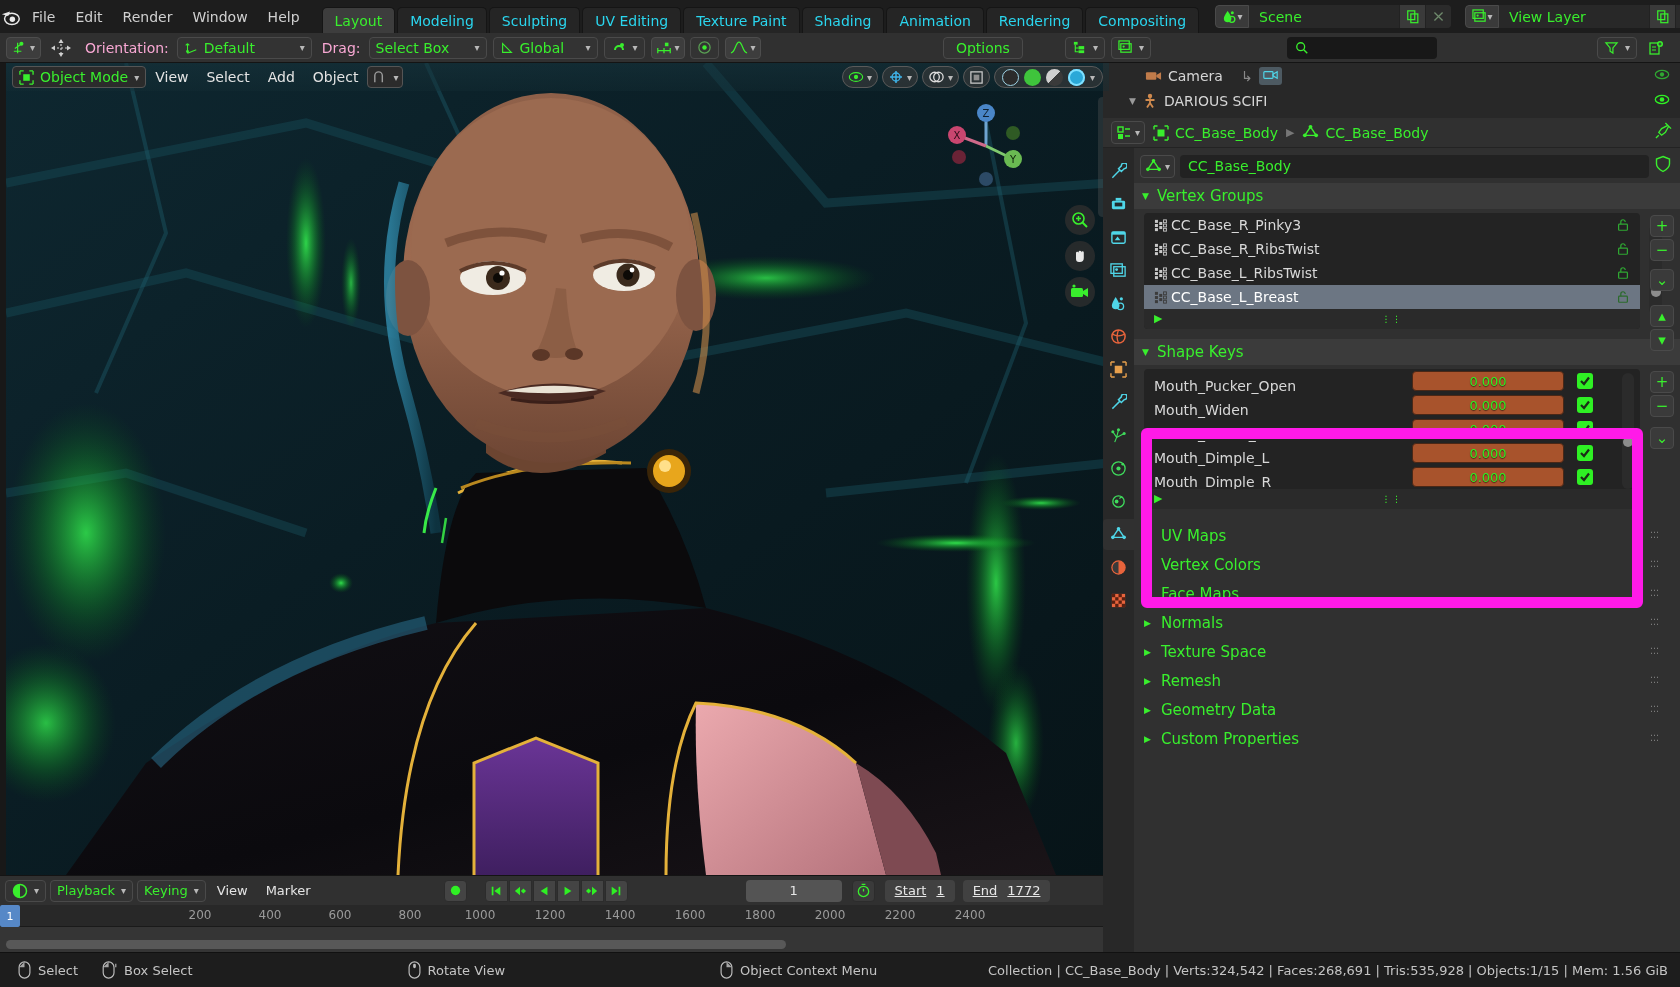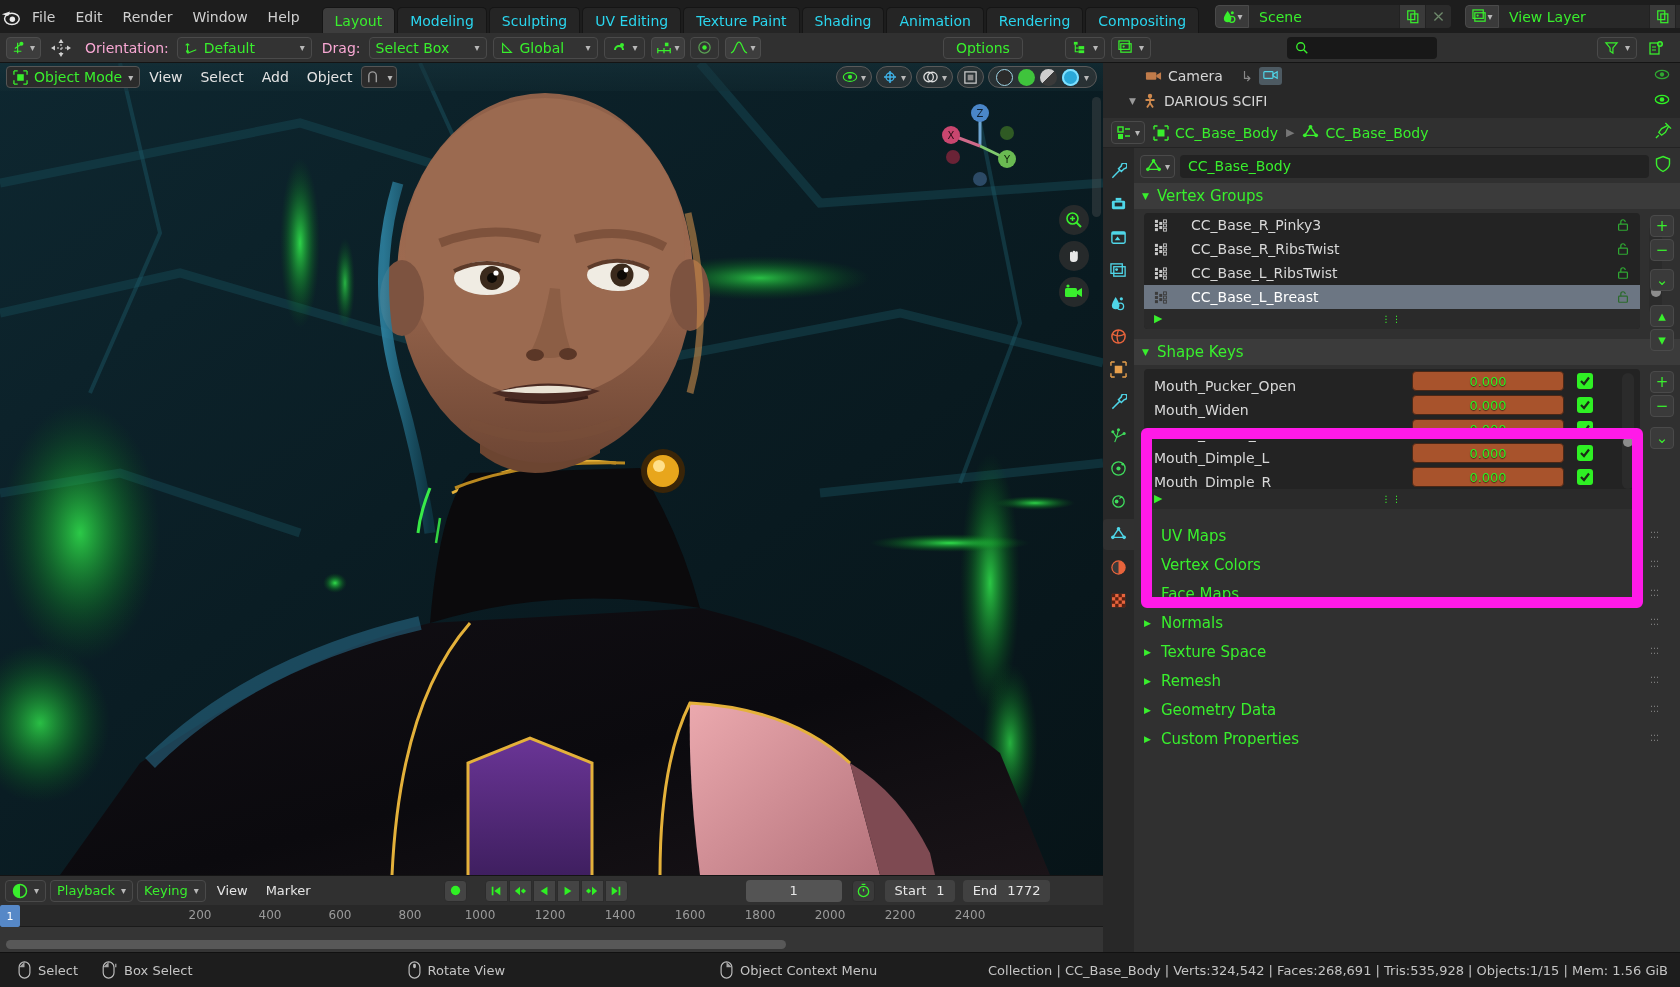--- a/index.html
+++ b/index.html
@@ -67,21 +67,21 @@
     border-radius: 4px; display: flex; align-items: center;
     padding: 0 6px; color: #39ef2d; font-size: 14px; gap: 6px; margin-right: 6px;
   }
   .chev { color: #b8b8b8; font-size: 10px; }
   .ts-plain { height: 22px; display: flex; align-items: center; padding: 0 12px;
     color: #39ef2d; font-size: 14px; border: 1px solid #4a4a4a; border-radius: 4px;
     background: #333; }
 
   
   .viewport {
-    position: absolute; left: 0; top: 63px; width: 1103px; height: 812px;
+    position: absolute; left: 6px; top: 63px; width: 1103px; height: 812px;
     overflow: hidden; background: #f0abfc;
   }
   .vp-header {
     position: absolute; left: 0; top: 0; width: 1103px; height: 28px;
     display: flex; align-items: center; padding: 0 6px; z-index: 20;
     background: linear-gradient(to bottom, rgba(24,52,60,0.55), rgba(20,45,52,0.35));
   }
   .mode-sel {
     height: 22px; background: #2b2b2b; border: 1px solid #555; border-radius: 4px;
     display: flex; align-items: center; padding: 0 6px; gap: 6px;
@@ -124,21 +124,21 @@
   }
   .pbtn:first-child { border-radius: 4px 0 0 4px; }
   .pbtn:last-child { border-radius: 0 4px 4px 0; }
   .frame-field {
     width: 96px; height: 22px; background: #545454; border-radius: 4px;
     display: flex; align-items: center; justify-content: center;
     color: #e6e6e6; font-size: 13px;
   }
   .se-field {
     height: 22px; background: #414141; border-radius: 4px; display: flex;
-    align-items: center; padding: 0 10px; gap: 10px; color: #e6e6e6; font-size: 13px;
+    align-items: center; padding: 0 10px; gap: 10px; color: #e6e6e6; font-size: 13px; text-decoration: underline;
   }
   .tl-ruler {
     position: relative; height: 22px; background: #282828; border-bottom: 1px solid #1a1a1a;
   }
   .tl-tick { position: absolute; top: 3px; color: #9b9b9b; font-size: 12px; transform: translateX(-50%); }
   .tl-playhead {
     position: absolute; left: 0; top: 0; width: 20px; height: 22px;
     background: #5688c7; border-radius: 2px; color: #fff; font-size: 11px;
     display: flex; align-items: center; justify-content: center;
   }
@@ -197,21 +197,21 @@
     display: flex; align-items: center; height: 26px; gap: 8px; padding-left: 8px;
     color: #39ef2d; font-size: 15px; background: #3b3b3b; margin: 4px 0 0 0;
   }
   .tri { font-size: 9px; color: #39ef2d; }
   .list-box {
     margin: 4px 8px 0 10px; background: #232323; border-radius: 4px;
     position: relative; overflow: hidden;
   }
   .list-row {
     display: flex; align-items: center; height: 24px; padding-left: 10px;
-    font-size: 14px; color: #d8d8d8; gap: 22px; position: relative;
+    font-size: 14px; color: #d8d8d8; gap: 2px; position: relative;
   }
   .list-row.sel { background: #6c7683; color: #fff; }
   .vg-lock { position: absolute; right: 10px; top: 5px; }
   .list-footer {
     display: flex; align-items: center; height: 20px; padding-left: 10px;
     position: relative; background: #2a2a2a;
   }
   .grip { position: absolute; left: 50%; transform: translateX(-50%); color: #39ef2d; font-size: 9px; letter-spacing: 1.5px; }
   .side-btns {
     position: absolute; right: 4px; top: 4px; width: 24px;

